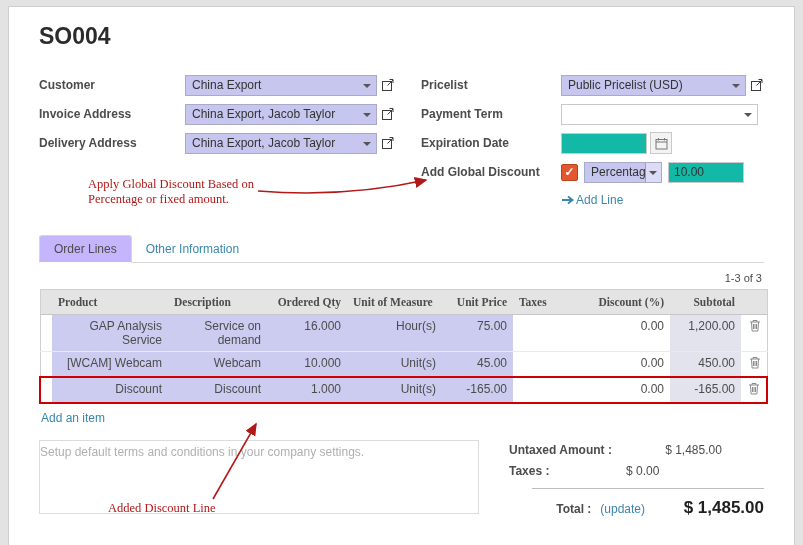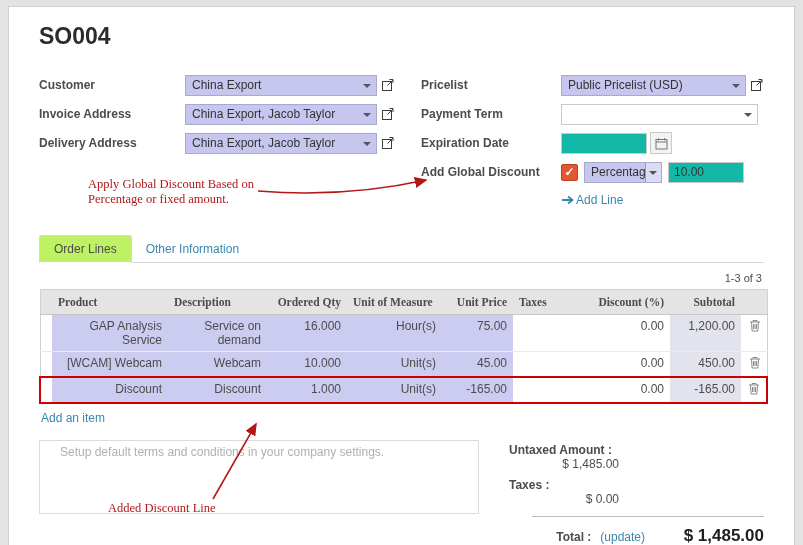--- a/index.html
+++ b/index.html
@@ -29,44 +29,44 @@
   .icon-btn { display:inline-flex; align-items:center; justify-content:center; margin-left:4px; cursor:pointer; }
   .cal-btn { width:22px; height:22px; border:1px solid #c9c9c9; background:#f3f3f3; margin-left:3px; display:inline-flex; align-items:center; justify-content:center; cursor:pointer; }
 
   .gd-row { display:flex; align-items:center; gap:6px; }
   .checkbox { width:17px; height:17px; background:#e4572e; border:1px solid #b5441f; border-radius:2px; color:#fff; font-size:12px; font-weight:bold; display:flex; align-items:center; justify-content:center; cursor:pointer; }
 
   .add-line { display:flex; align-items:center; gap:1px; margin:10px 0 0 140px; color:#3a87ad; font-size:12px; cursor:pointer; }
 
   .tabbar { display:flex; margin-top:28px; border-bottom:1px solid #d6d6d6; height:28px; align-items:flex-end; }
   .tab { font-size:12px; padding:6px 14px; cursor:pointer; }
-  .tab.active { border:1px solid #d6d6d6; border-bottom:1px solid #fff; background:#bef264; border-radius:3px 3px 0 0; color:#4c4c4c; margin-bottom:-1px; }
+  .tab.active { border:1px solid #d6d6d6; border-bottom:1px solid #fff; background:#c4b5fd; border-radius:3px 3px 0 0; color:#4c4c4c; margin-bottom:-1px; }
   .tab.inactive { color:#3a87ad; }
 
   .pager { text-align:right; font-size:11px; color:#4c4c4c; margin:9px 2px 5px 0; }
 
   table.lines { width:727px; border-collapse:collapse; table-layout:fixed; border:1px solid #cfcfcf; font-size:12px; color:#4c4c4c; }
   table.lines th { background:#e4e4e4; font-weight:bold; font-size:11.5px; text-align:left; padding:6px 6px; border-bottom:1px solid #c6c6c6; white-space:nowrap;font-family:Liberation Serif, serif; }
   table.lines th.num { text-align:right; }
   table.lines td { padding:4px 6px; vertical-align:top; border-bottom:1px solid #e9e9f3;text-align:right; }
   td.lav { background:#ccccf1; }
   td.sub { background:#e3e3ee; text-align:right; }
   td.num { text-align:right; }
   td.trash { text-align:center; padding-top:6px; cursor:pointer; }
   tr.hl td { border-top:2px solid #cc0000; border-bottom:2px solid #cc0000; }
   tr.hl td:first-child { border-left:2px solid #cc0000; }
   tr.hl td:last-child { border-right:2px solid #cc0000; }
 
   .add-item { display:inline-block; margin:7px 0 0 2px; color:#3a87ad; font-size:12px; cursor:pointer; }
 
   .bottom { display:flex; gap:30px; margin-top:14px; }
-  textarea.terms { width:440px; height:74px; border:1px solid #dcdcdc; resize:none; font:12px "Liberation Sans",sans-serif; color:#701a75; padding:4px 20px; }
+  textarea.terms { width:440px; height:74px; border:1px solid #dcdcdc; resize:none; font:12px "Liberation Sans",sans-serif; color:#701a75; padding:4px 0; }
   textarea.terms::placeholder { color:#b0b0b0; }
   .totals { flex:1; font-size:12px; color:#4c4c4c; padding-top:3px; }
-  .trow { display:flex; justify-content:flex-start; align-items:baseline; margin-bottom:7px;flex-direction:column; }
+  .trow { display:flex; justify-content:flex-start; align-items:baseline; margin-bottom:7px; }
   .tlabel { font-weight:bold; text-align:right; }
   .tval { width:110px; text-align:right; }
   .divider { width:232px; margin-left:auto; border-top:1px solid #bdbdbd; margin-top:10px; margin-bottom:9px; }
   .total-row { display:flex; justify-content:flex-end; align-items:baseline; gap:9px; }
   .total-label { font-weight:bold; }
   .update { color:#3a87ad; font-size:12px; cursor:pointer; }
   .total-value { width:110px; text-align:right; font-size:17px; font-weight:bold; color:#1f1f1f; }
 
   .note { position:absolute; font-family:"Liberation Serif", serif; font-size:12.5px; color:#b21818; line-height:15px; white-space:pre-line; z-index:6; }
   .note1 { left:88px; top:177px; width:200px; }

